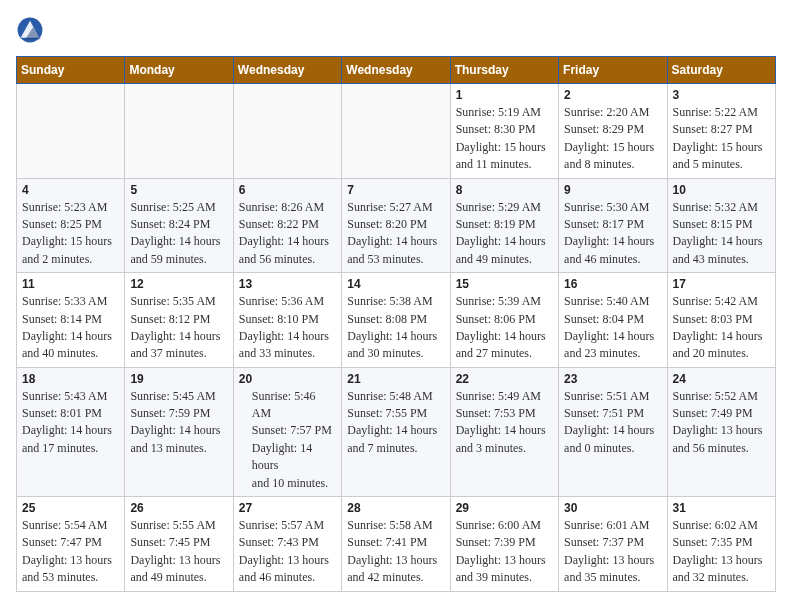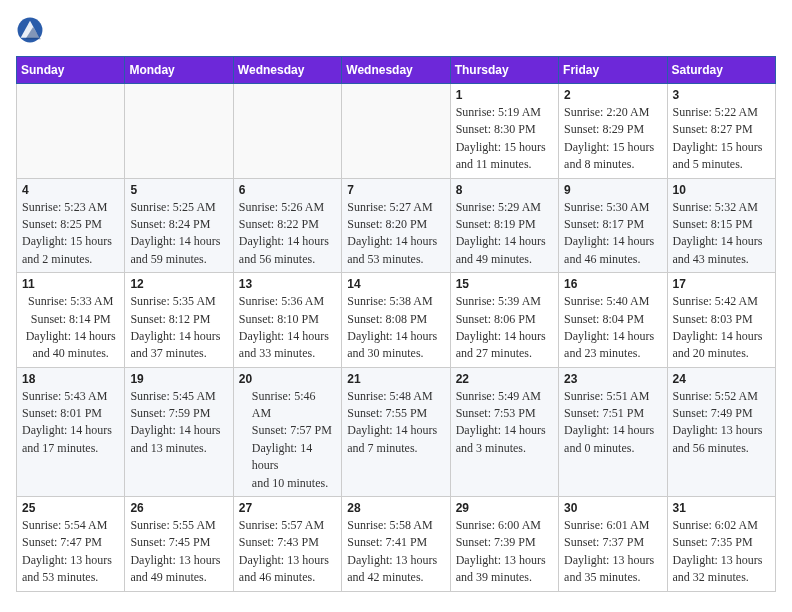--- a/index.html
+++ b/index.html
@@ -52,21 +52,21 @@
     .location {
       font-size: 15px;
       color: #555;
     }
     table {
       width: 100%;
       border-collapse: collapse;
       font-size: 11px;
     }
     thead tr {
-      background: #6d28d9;
+      background: #a16207;
       color: #fff;
     }
     thead th {
       padding: 6px 4px;
       text-align: left;
       font-weight: bold;
       font-size: 12px;
       border: 1px solid #2a5caa;
     }
     tbody td {
@@ -168,21 +168,21 @@
         </td>
         <td>
           <span class="day-num">5</span>
           <div class="day-info" style="white-space: pre-line;">Sunrise: 5:25 AM
 Sunset: 8:24 PM
 Daylight: 14 hours
 and 59 minutes.</div>
         </td>
         <td>
           <span class="day-num">6</span>
-          <div class="day-info" style="white-space: pre-line;">Sunrise: 5:26 AM
+          <div class="day-info" style="white-space: pre-line;">Sunrise: 8:26 AM
 Sunset: 8:22 PM
 Daylight: 14 hours
 and 56 minutes.</div>
         </td>
         <td>
           <span class="day-num">7</span>
           <div class="day-info" style="white-space: pre-line;">Sunrise: 5:27 AM
 Sunset: 8:20 PM
 Daylight: 14 hours
 and 53 minutes.</div>
@@ -205,21 +205,21 @@
           <span class="day-num">10</span>
           <div class="day-info" style="white-space: pre-line;">Sunrise: 5:32 AM
 Sunset: 8:15 PM
 Daylight: 14 hours
 and 43 minutes.</div>
         </td>
       </tr>
       <tr>
         <td>
           <span class="day-num">11</span>
-          <div class="day-info" style="white-space: pre-line; text-align: center;">Sunrise: 5:33 AM
+          <div class="day-info" style="white-space: pre-line;">Sunrise: 5:33 AM
 Sunset: 8:14 PM
 Daylight: 14 hours
 and 40 minutes.</div>
         </td>
         <td>
           <span class="day-num">12</span>
           <div class="day-info" style="white-space: pre-line;">Sunrise: 5:35 AM
 Sunset: 8:12 PM
 Daylight: 14 hours
 and 37 minutes.</div>

